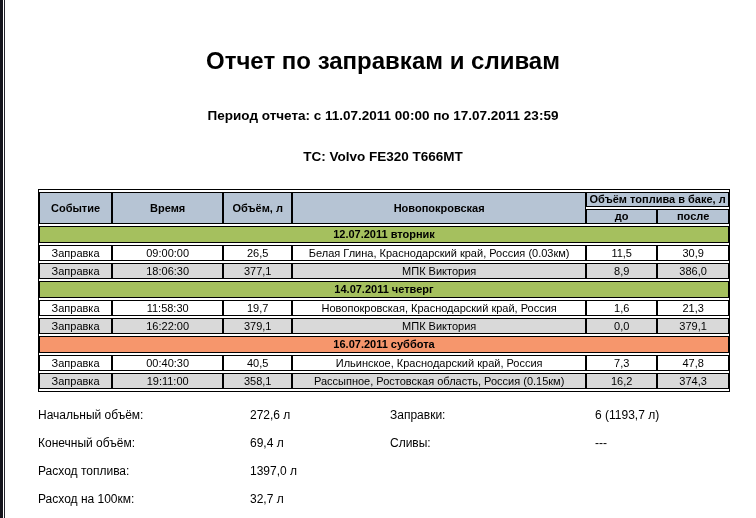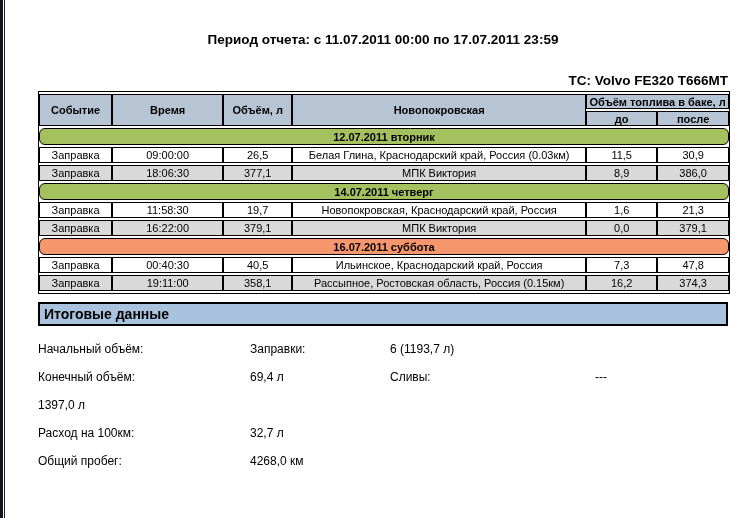--- a/index.html
+++ b/index.html
@@ -25,40 +25,40 @@
   .content{margin-left:38px;width:690px;}
   .report-title{
     margin:0;padding-top:47px;text-align:center;
     font-size:24px;font-weight:bold;line-height:1.2;
   }
   .report-period{
     margin:12px;padding-top:20px;text-align:center;
     font-size:13.5px;font-weight:bold;
   }
   .report-vehicle{
-    margin:0;padding-top:14px;text-align:right;
+    margin:0;padding-top:14px;text-align:center;
     font-size:13.5px;font-weight:bold;
   }
   table.report{
-    margin-top:3px;width:690px;table-layout:fixed;
+    margin-top:25px;width:690px;table-layout:fixed;
     border-collapse:separate;border-spacing:0 2px;
     border:1px solid var(--border-color);
   }
   table.report th, table.report td{
     border:1px solid var(--border-color);
     font-size:11px;text-align:center;vertical-align:middle;
     padding:0 2px;overflow:hidden;white-space:nowrap;
   }
   table.report th{
     background:var(--header-bg);font-weight:bold;height:13px;
   }
   table.report td{height:14px;background:#ffffff;}
   table.report tr.alt td{background:var(--alt-row);}
   table.report td.band{
-    font-weight:bold;height:15px;border-radius:6px;
+    font-weight:bold;height:15px;
   }
   table.report td.band.green{background:var(--green-band);}
   table.report td.band.orange{background:var(--orange-band);}
   .totals-bar{
     margin-top:8px;width:690px;box-sizing:border-box;
     border:2px solid var(--border-color);
     background:var(--totals-bar);
     font-size:14px;font-weight:bold;
     padding:2px 0 2px 4px;
   }
@@ -67,20 +67,21 @@
     display:grid;grid-template-columns:212px 140px 205px 1fr;
     height:28px;align-items:center;font-size:12px;
   }
 </style>
 </head>
 <body>
 
 <div class="window-edge"></div>
 
 <div class="content">
+  <h1 class="report-title">Отчет по заправкам и сливам</h1>
   <div class="report-period">Период отчета: с 11.07.2011 00:00 по 17.07.2011 23:59</div>
   <div class="report-vehicle">ТС: Volvo FE320 Т666МТ</div>
 
   <table class="report">
     <colgroup>
       <col style="width:10.6%">
         <col style="width:16.1%">
         <col style="width:10.0%">
       <col style="width:42.6%">
         <col style="width:10.3%">
@@ -153,35 +154,36 @@
           <td>Заправка</td>
           <td>19:11:00</td>
           <td>358,1</td>
           <td>Рассыпное, Ростовская область, Россия (0.15км)</td>
           <td>16,2</td>
           <td>374,3</td>
         </tr>
       </tbody>
   </table>
 
-  <div class="totals-bar">Итоговые данные</div>
 
   <div class="totals-grid">
       <div class="totals-row">
         <div>Начальный объём:</div>
+        <div>272,6 л</div>
         <div>Заправки:</div>
         <div>6 (1193,7 л)</div>
       </div>
       <div class="totals-row">
         <div>Конечный объём:</div>
         <div>69,4 л</div>
         <div>Сливы:</div>
         <div>---</div>
       </div>
       <div class="totals-row">
+        <div>Расход топлива:</div>
         <div>1397,0 л</div>
         <div></div>
         <div></div>
       </div>
       <div class="totals-row">
         <div>Расход на 100км:</div>
         <div>32,7 л</div>
         <div></div>
         <div></div>
       </div>

